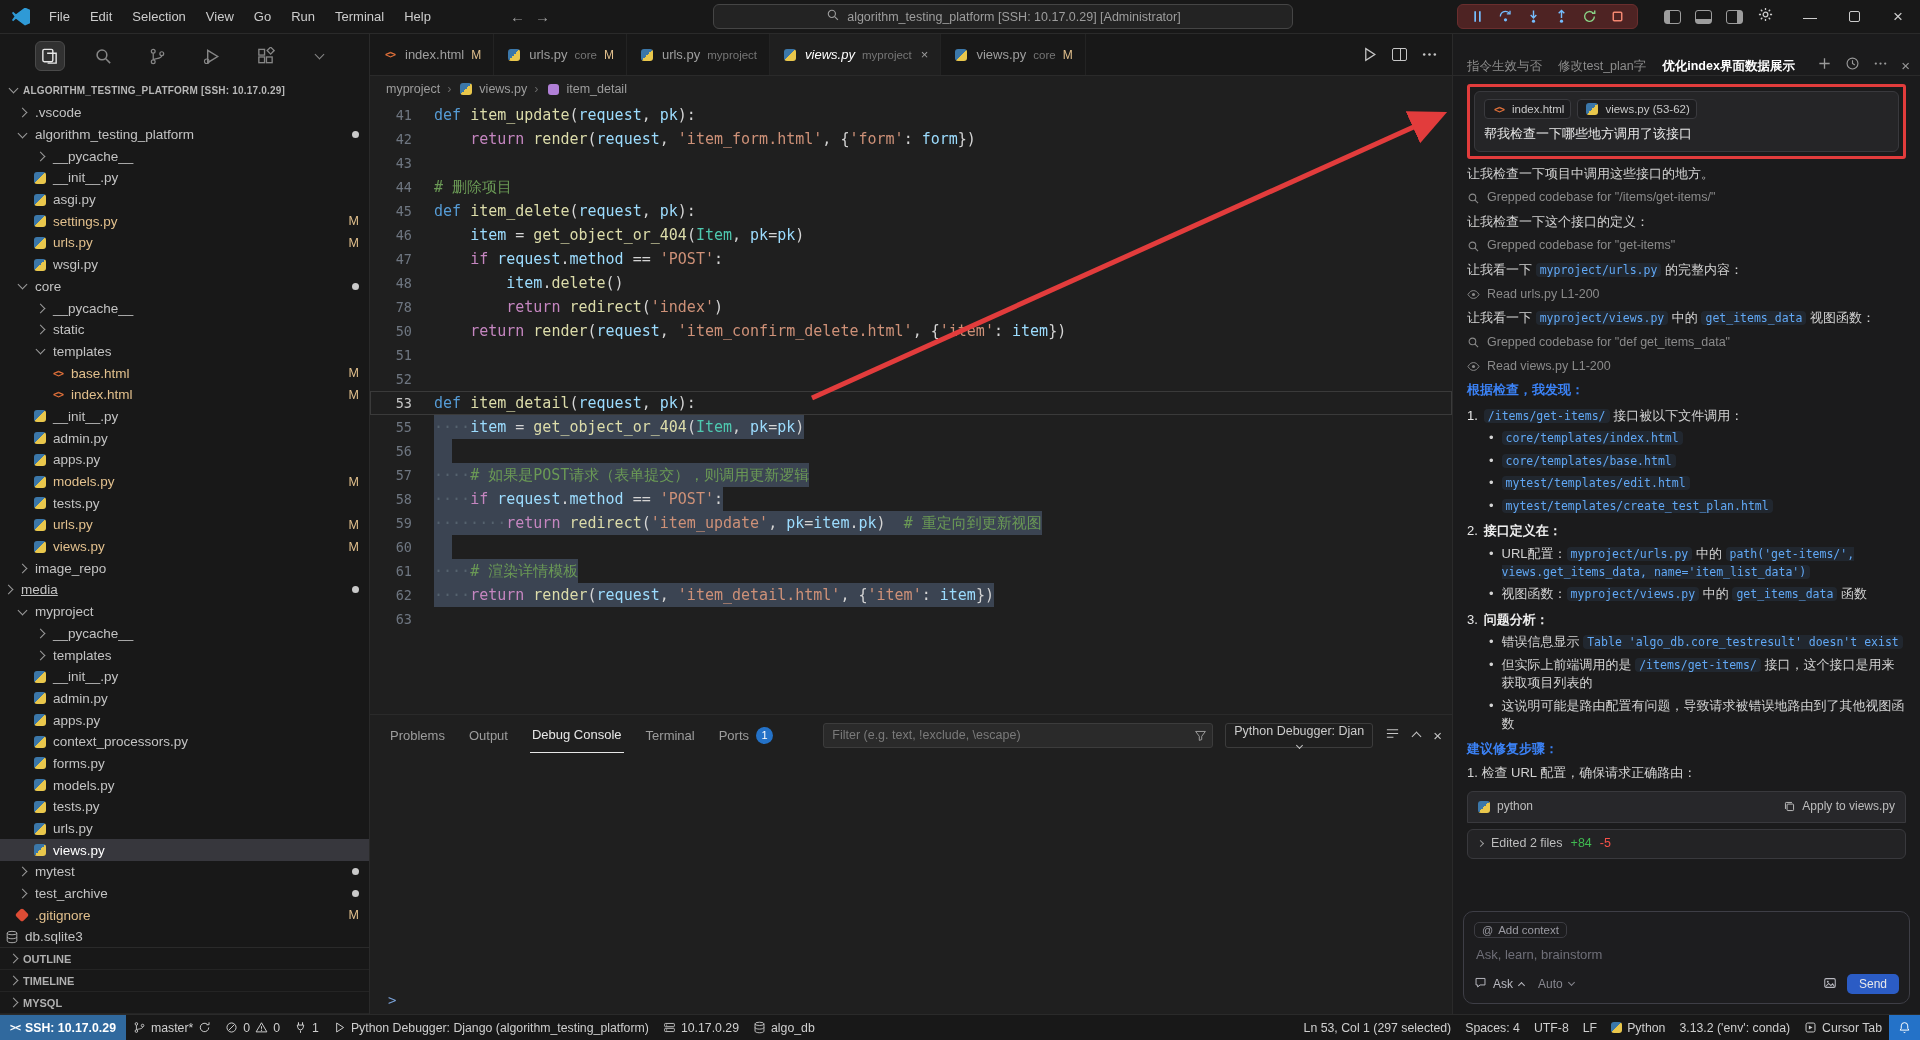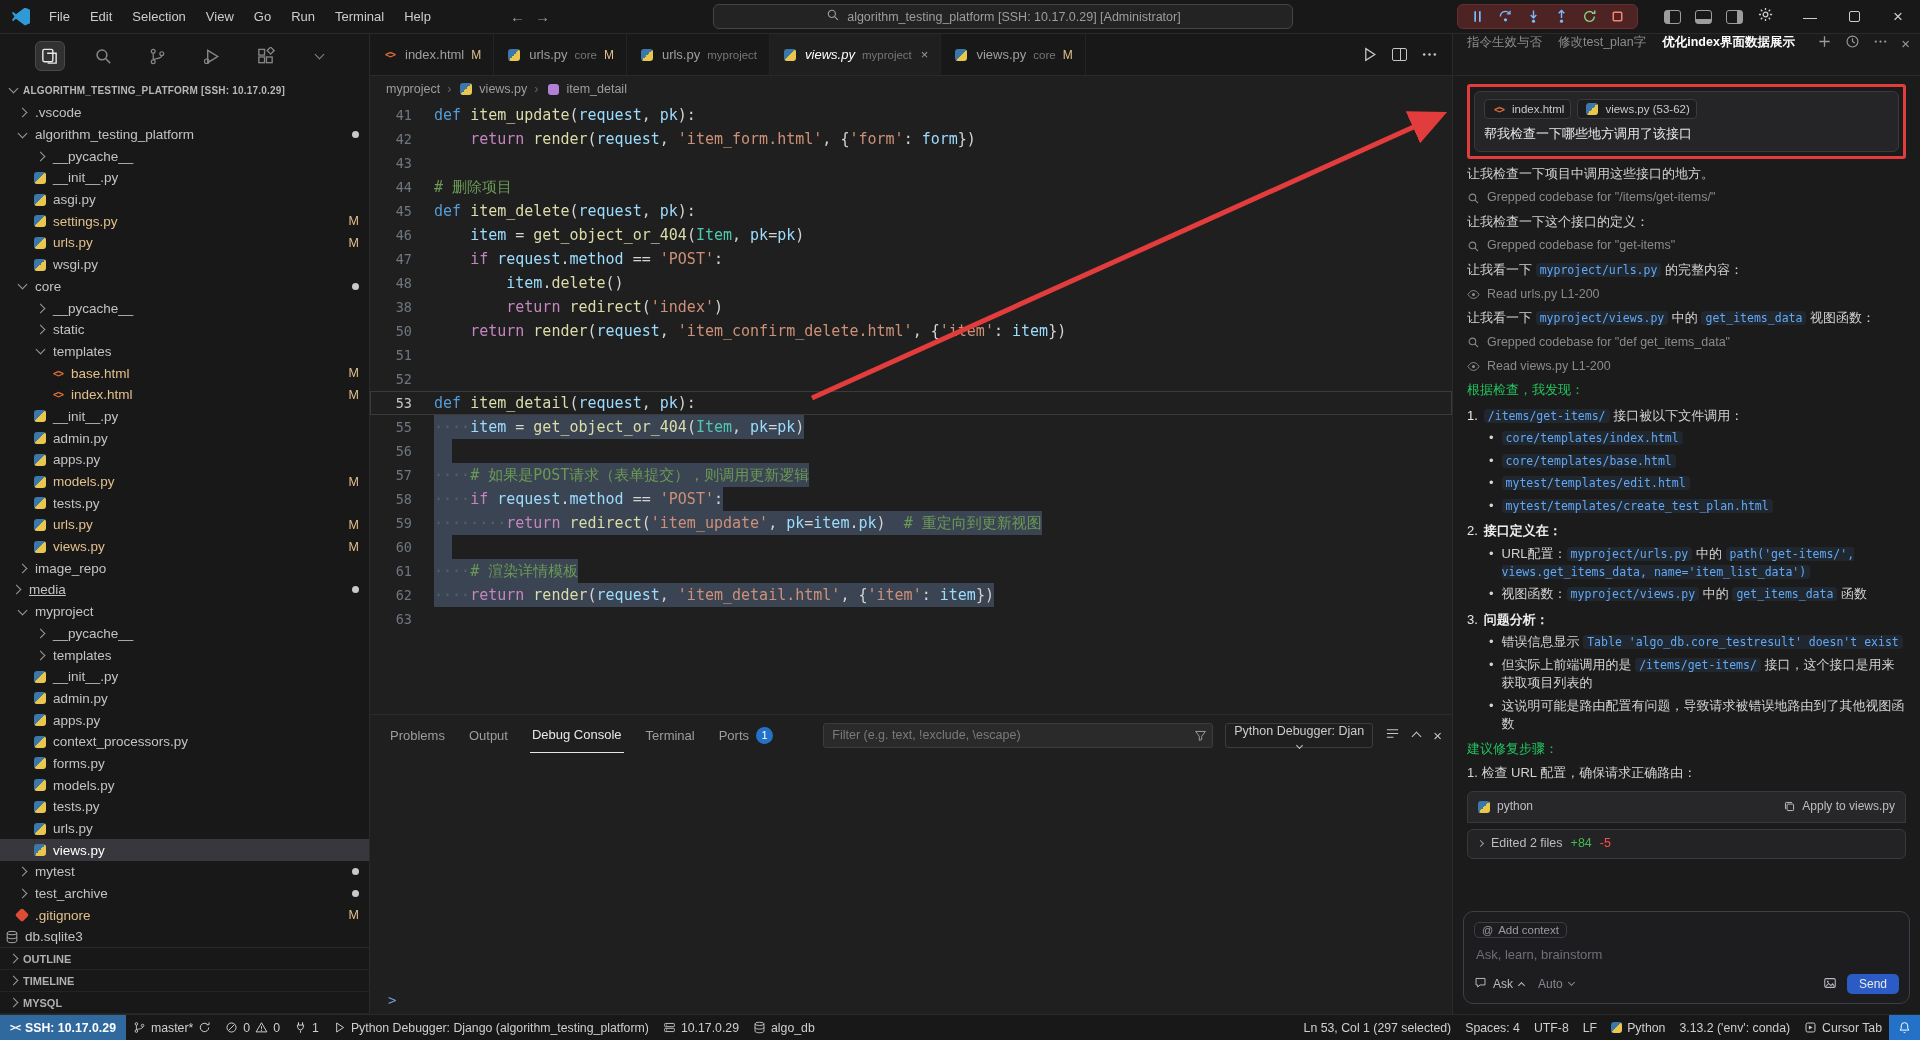--- a/index.html
+++ b/index.html
@@ -110,35 +110,35 @@
   .dbg-select { height:25px; border:1px solid #3c3c3c; border-radius:3px; display:flex; align-items:center;
     gap:8px; padding:0 8px; font-size:12.5px; color:#cccccc;flex-direction:column; }
   .panel-acts { display:flex; align-items:center; gap:13px; color:#c5c5c5; }
   .panel-body { flex:1; display:flex; flex-direction:column; }
   .panel-empty { flex:1; }
   .prompt-row { padding:4px 0 6px 18px; color:#7aa2d8; font:14px "DejaVu Sans Mono",monospace; }
 
   
   .chat { width:468px; flex:0 0 468px; background:#1b1b1c; border-left:1px solid #2a2a2a;
     display:flex; flex-direction:column; min-height:0; }
-  .chat-tabs { height:42px; flex:0 0 42px; display:flex; align-items:flex-start; gap:16px; padding:0 10px 0 14px;
+  .chat-tabs { height:42px; flex:0 0 42px; display:flex; align-items:flex-end; gap:16px; padding:0 10px 0 14px;
     border-bottom:1px solid #2a2a2a; }
   .ctab { font-size:12.5px; color:#8c8c8c; white-space:nowrap; overflow:hidden; max-width:120px; text-overflow:ellipsis; }
   .ctab.active { color:#ffffff; font-weight:700; max-width:160px; }
   .chat-tab-acts { margin-left:auto; display:flex; gap:13px; align-items:center; color:#9a9a9a; }
   .chat-tab-acts svg { width:15px; height:15px; }
   .chat-body { flex:1; min-height:0; overflow:hidden; padding:6px 14px 4px; font-size:13px; line-height:1.42; color:#d2d2d2; }
   .red-box { border:3px solid var(--red); border-radius:3px; padding:4px; margin:2px 0 6px; }
   .user-card { background:#252527; border:1px solid #39393d; border-radius:6px; padding:7px 9px; }
   .chips { display:flex; gap:6px; margin-bottom:6px; }
   .chipf { display:flex; align-items:center; gap:5px; background:#1d1d1f; border:1px solid #3a3a3e;
     border-radius:4px; padding:1px 6px; font-size:11.5px; color:#c9c9c9; }
   .user-text { color:#e8e8e8; font-size:13px; }
   .msg { margin:6px 0; }
-  .msg .rb { font-weight:400; color:#22c55e; }
+  .msg .rb { font-weight:700; color:#3b82f6; }
   .tool { margin:6px 0; display:flex; align-items:center; gap:7px; color:#8a8a8a; font-size:12.5px; }
   .tool svg { width:13px; height:13px; flex:0 0 13px; }
   .chip { font-family:"DejaVu Sans Mono","Liberation Mono",monospace; font-size:11.5px; color:#61a8f5;
     background:rgba(97,168,245,.09); border-radius:4px; padding:0 4px; }
   .num-item { margin:7px 0 4px; display:flex; gap:6px; }
   .num-n { color:#e8e8e8; }
   .num-item .rb { font-weight:700; color:#efefef; }
   .bullet { margin:4px 0 4px 22px; display:flex; gap:8px; }
   .b-dot { color:#d4d4d4; line-height:1.42; }
   .codehdr { margin-top:8px; height:32px; background:#27272a; border:1px solid #39393d; border-radius:6px 6px 0 0;
@@ -463,21 +463,21 @@
             <span class="tree-spacer"></span>
             <span class="git-badge">M</span>
           </div>
           <div class="tree-row" style="padding-left: 14px;">
             <span class="tree-chev">
               <span class="cv right"></span>
             </span>
             <span class="tree-label">image_repo</span>
             <span class="tree-spacer"></span>
           </div>
-          <div class="tree-row" style="padding-left: 8px; text-decoration: underline;">
+          <div class="tree-row" style="padding-left: 0; text-decoration: underline;">
             <span class="tree-chev">
               <span class="cv right"></span>
             </span>
             <span class="tree-label">media</span>
             <span class="tree-spacer"></span>
             <span class="tree-dot"></span>
           </div>
           <div class="tree-row" style="padding-left: 14px;">
             <span class="tree-chev">
               <span class="cv down"></span>
@@ -718,21 +718,21 @@
           </div>
           <div class="code-line">
             <div class="gutter">47</div>
             <div class="line-content"><span class="tk-p">    </span><span class="tk-kc">if</span><span class="tk-p"> </span><span class="tk-v">request</span><span class="tk-p">.</span><span class="tk-v">method</span><span class="tk-p"> == </span><span class="tk-s">'POST'</span><span class="tk-p">:</span></div>
           </div>
           <div class="code-line">
             <div class="gutter">48</div>
             <div class="line-content"><span class="tk-p">        </span><span class="tk-v">item</span><span class="tk-p">.</span><span class="tk-fn">delete</span><span class="tk-p">()</span></div>
           </div>
           <div class="code-line">
-            <div class="gutter">38</div>
+            <div class="gutter">78</div>
             <div class="line-content"><span class="tk-p">        </span><span class="tk-kc">return</span><span class="tk-p"> </span><span class="tk-fn">redirect</span><span class="tk-p">(</span><span class="tk-s">'index'</span><span class="tk-p">)</span></div>
           </div>
           <div class="code-line">
             <div class="gutter">50</div>
             <div class="line-content"><span class="tk-p">    </span><span class="tk-kc">return</span><span class="tk-p"> </span><span class="tk-fn">render</span><span class="tk-p">(</span><span class="tk-v">request</span><span class="tk-p">, </span><span class="tk-s">'item_confirm_delete.html'</span><span class="tk-p">, {</span><span class="tk-s">'item'</span><span class="tk-p">: </span><span class="tk-v">item</span><span class="tk-p">})</span></div>
           </div>
           <div class="code-line">
             <div class="gutter">51</div>
             <div class="line-content"></div>
           </div>

